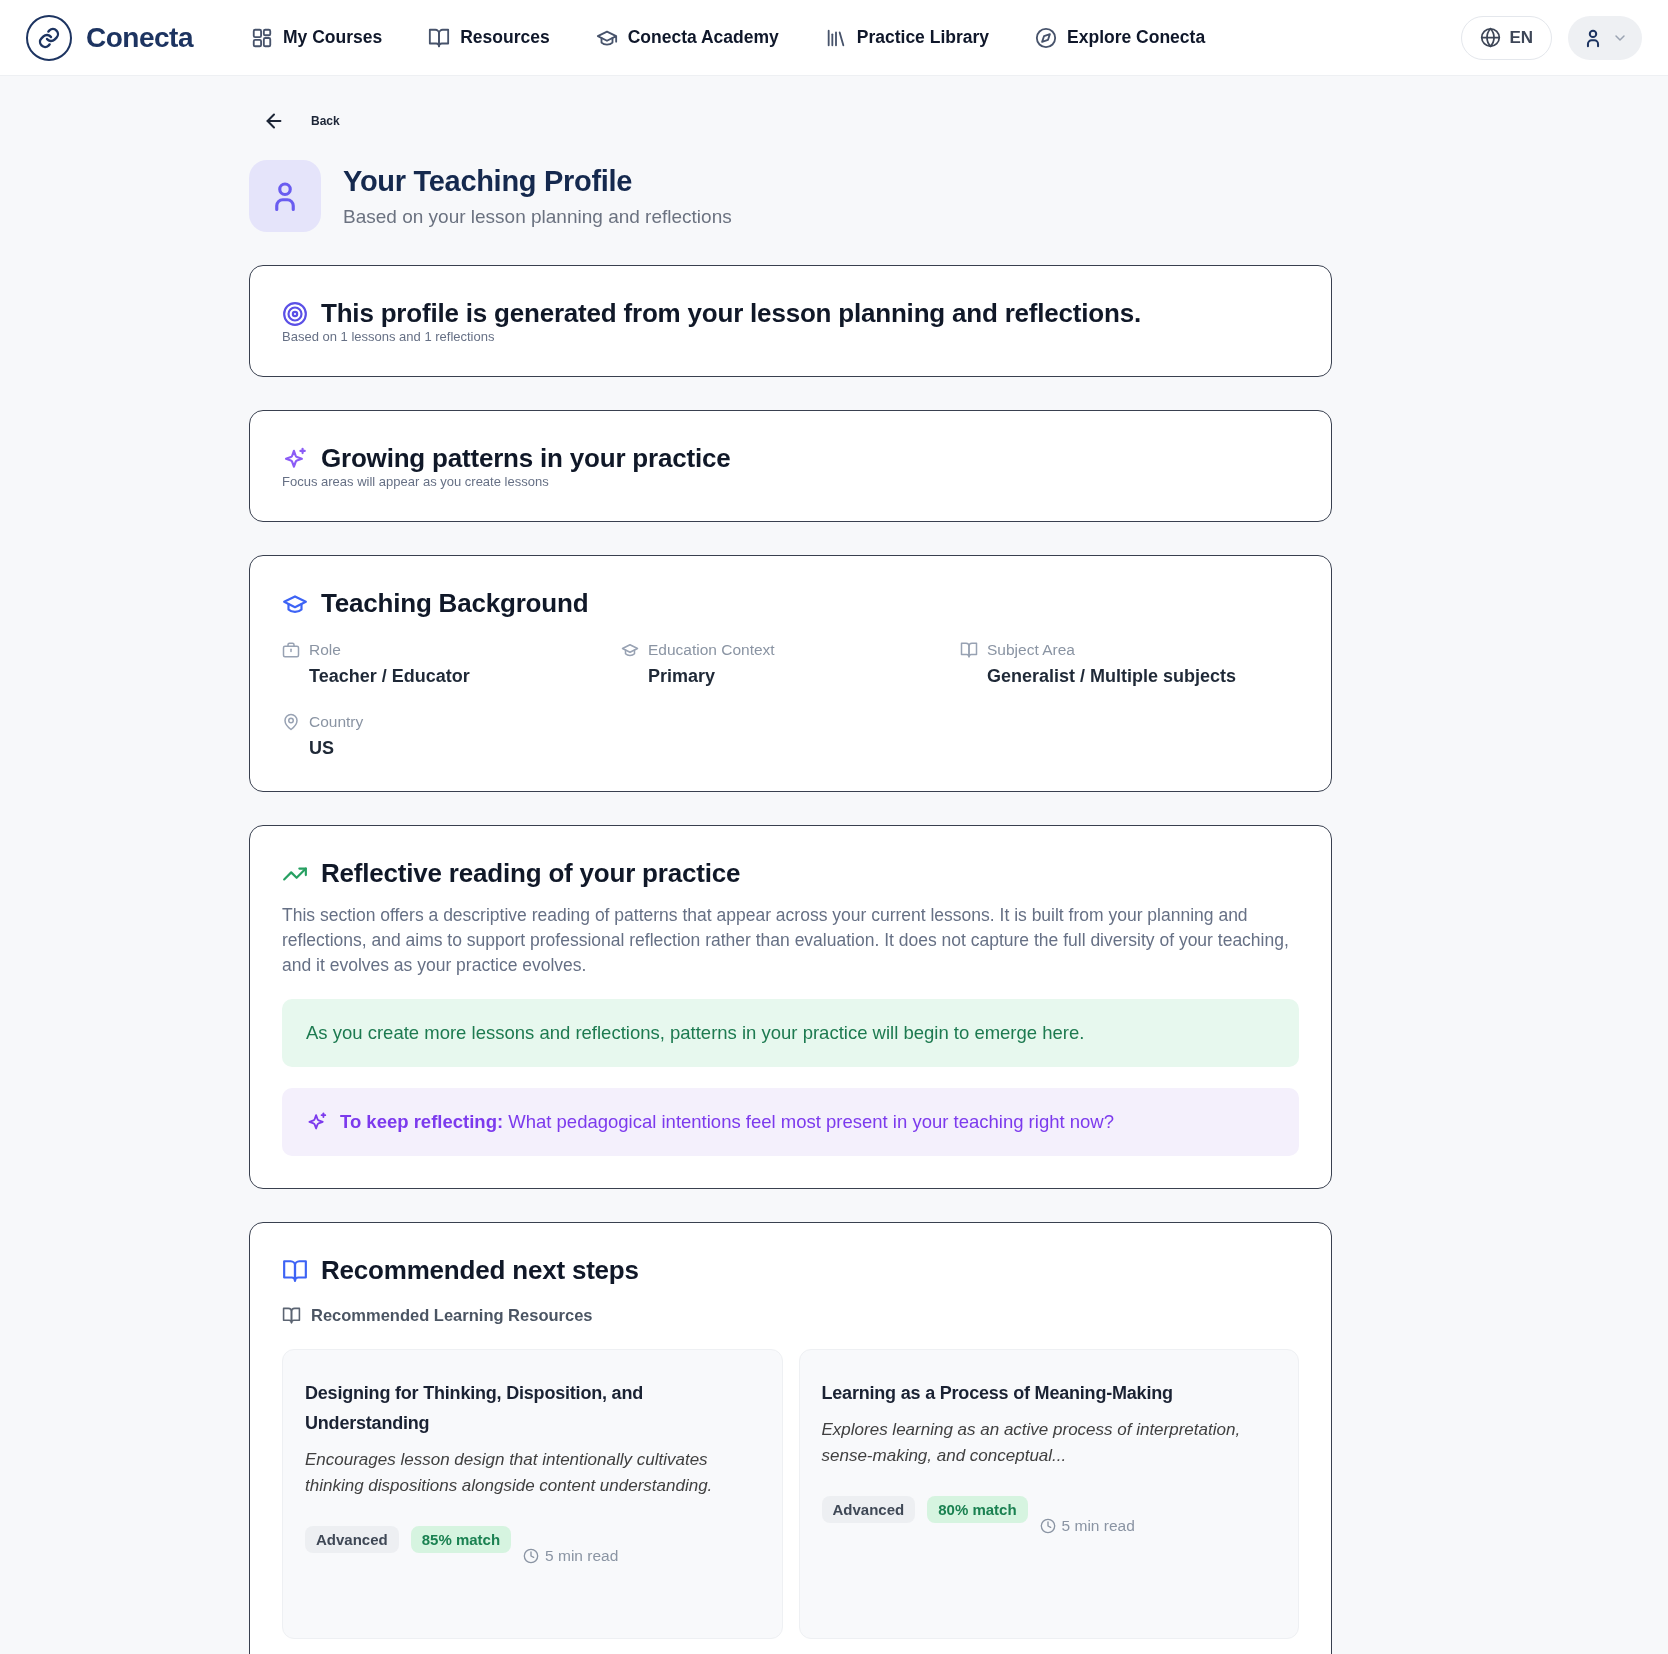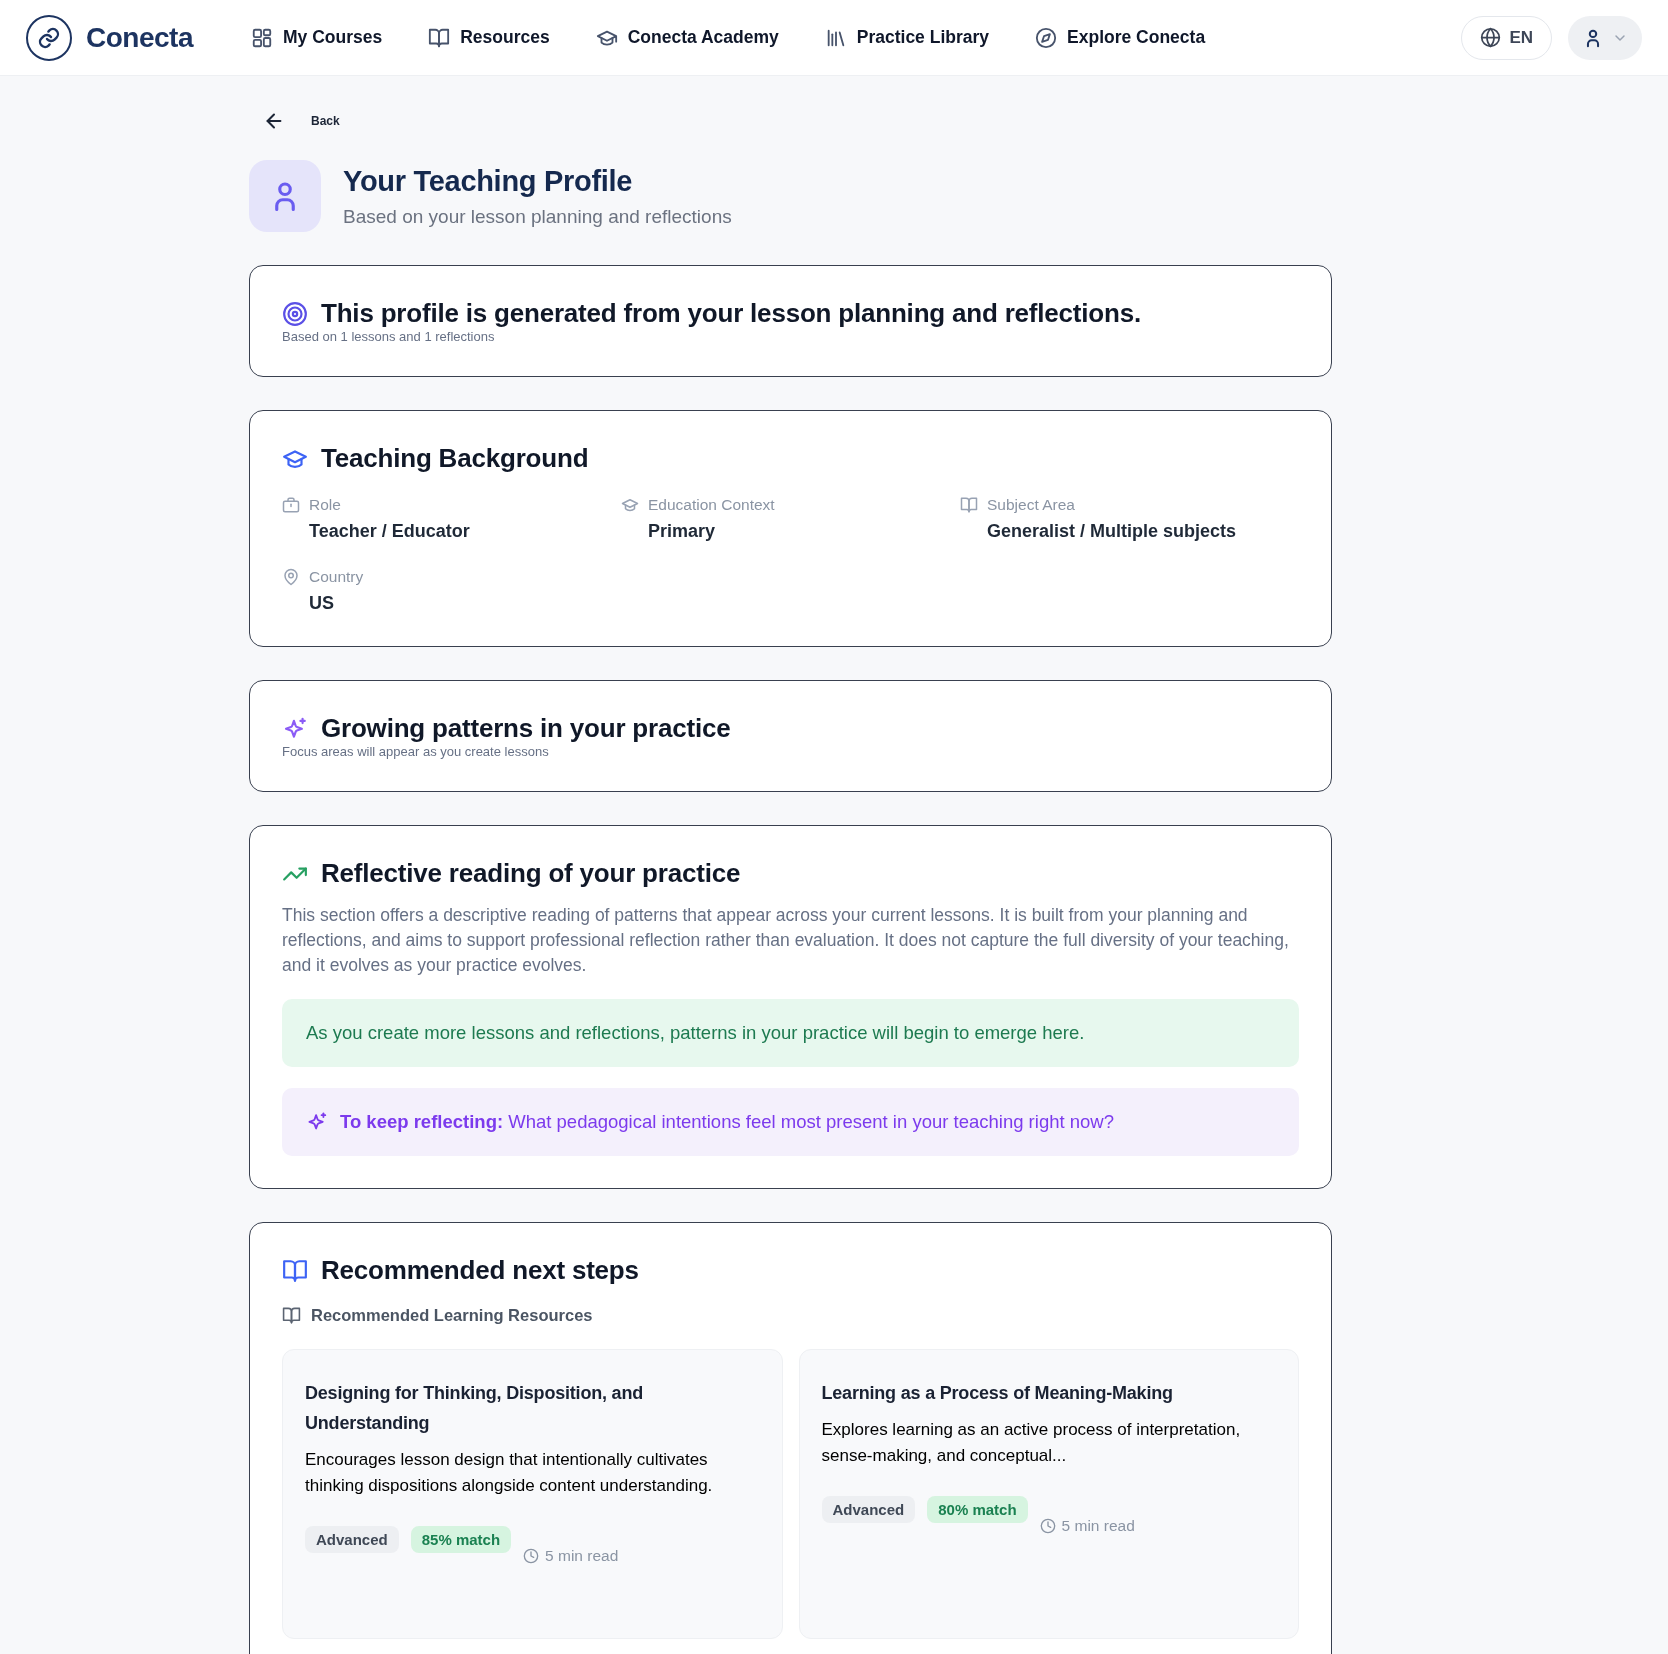--- a/index.html
+++ b/index.html
@@ -71,21 +71,21 @@
   .note-purple b { font-weight:800; }
 
   
   .rec-subrow { display:flex; align-items:center; gap:10px; margin-top:20px; color:#4b5563; font-size:16.5px; font-weight:700; }
   .rec-grid { display:grid; grid-template-columns:1fr 1fr; gap:16px; margin-top:24px; }
   .resource-card {
     background:#f8f9fb; border:1px solid #eef0f3; border-radius:12px;
     padding:28px 22px; min-height:290px; cursor:pointer;
   }
   .resource-title { font-size:18px; font-weight:800; color:#1a2233; line-height:30px; letter-spacing:-0.2px; }
-  .resource-desc { font-size:17px; color:#000000; line-height:26px; margin-top:9px; }
+  .resource-desc { font-size:17px; color:#404040; line-height:26px; margin-top:9px;font-style:italic; }
   .badge-row { display:flex; align-items:center; gap:12px; margin-top:15px;text-align:center; }
   .badge { border-radius:8px; padding:5px 11px; font-size:15px; font-weight:600; }
   .badge-level { background:#edeff2; color:#3f4856; }
   .badge-match { background:#d6f4e0; color:#1a8151; }
   .read-time { display:flex; align-items:center; gap:6px; color:#8a94a3; font-size:15.5px;margin-top:33px; }
   .ic-indigo { color:#5b50e6; }
   .ic-purple { color:#8b5cf6; }
   .ic-blue   { color:#3d63f5; }
   .ic-green  { color:#27a062; }
   .ic-gray   { color:#98a2b3; }
@@ -220,20 +220,34 @@
             <circle cx="12" cy="12" r="2"></circle>
           </svg>
       </span>
       <h2>This profile is generated from your lesson planning and reflections.</h2>
     </div>
     <p class="card-sub">Based on 1 lessons and 1 reflections</p>
   </section>
 
   <section class="card">
     <div class="card-heading">
+      <span class="ic-purple">
+        <svg width="26" height="26" viewBox="0 0 24 24" fill="none" stroke="currentColor" stroke-width="2" stroke-linecap="round" stroke-linejoin="round">
+            <path d="M11 4.5 12.6 9a2 2 0 0 0 1.2 1.2l4.5 1.6-4.5 1.6a2 2 0 0 0-1.2 1.2L11 19.1l-1.6-4.5a2 2 0 0 0-1.2-1.2L3.7 11.8l4.5-1.6A2 2 0 0 0 9.4 9z"></path>
+            <path d="M19 2.5v4"></path>
+            <path d="M21 4.5h-4"></path>
+          </svg>
+      </span>
+      <h2>Growing patterns in your practice</h2>
+    </div>
+    <p class="card-sub">Focus areas will appear as you create lessons</p>
+  </section>
+
+  <section class="card">
+    <div class="card-heading">
       <span class="ic-blue">
         <svg width="26" height="26" viewBox="0 0 24 24" fill="none" stroke="currentColor" stroke-width="2" stroke-linecap="round" stroke-linejoin="round">
             <path d="M22 10 12 5 2 10l10 5 10-5"></path>
             <path d="M6 12v5c3 3 9 3 12 0v-5"></path>
           </svg>
       </span>
       <h2>Teaching Background</h2>
     </div>
     <div class="tb-grid">
       <div>
@@ -279,34 +293,20 @@
             <svg width="18" height="18" viewBox="0 0 24 24" fill="none" stroke="currentColor" stroke-width="2" stroke-linecap="round" stroke-linejoin="round">
                 <path d="M20 10c0 6-8 12-8 12s-8-6-8-12a8 8 0 0 1 16 0Z"></path>
                 <circle cx="12" cy="10" r="3"></circle>
               </svg>
           </span>
           <span>Country</span>
         </div>
         <div class="field-value">US</div>
       </div>
     </div>
-  </section>
-
-  <section class="card">
-    <div class="card-heading">
-      <span class="ic-purple">
-        <svg width="26" height="26" viewBox="0 0 24 24" fill="none" stroke="currentColor" stroke-width="2" stroke-linecap="round" stroke-linejoin="round">
-            <path d="M11 4.5 12.6 9a2 2 0 0 0 1.2 1.2l4.5 1.6-4.5 1.6a2 2 0 0 0-1.2 1.2L11 19.1l-1.6-4.5a2 2 0 0 0-1.2-1.2L3.7 11.8l4.5-1.6A2 2 0 0 0 9.4 9z"></path>
-            <path d="M19 2.5v4"></path>
-            <path d="M21 4.5h-4"></path>
-          </svg>
-      </span>
-      <h2>Growing patterns in your practice</h2>
-    </div>
-    <p class="card-sub">Focus areas will appear as you create lessons</p>
   </section>
 
   <section class="card">
     <div class="card-heading">
       <span class="ic-green">
         <svg width="26" height="26" viewBox="0 0 24 24" fill="none" stroke="currentColor" stroke-width="2" stroke-linecap="round" stroke-linejoin="round">
             <polyline points="22 7 13.5 15.5 8.5 10.5 2 17"></polyline>
             <polyline points="16 7 22 7 22 13"></polyline>
           </svg>
       </span>

